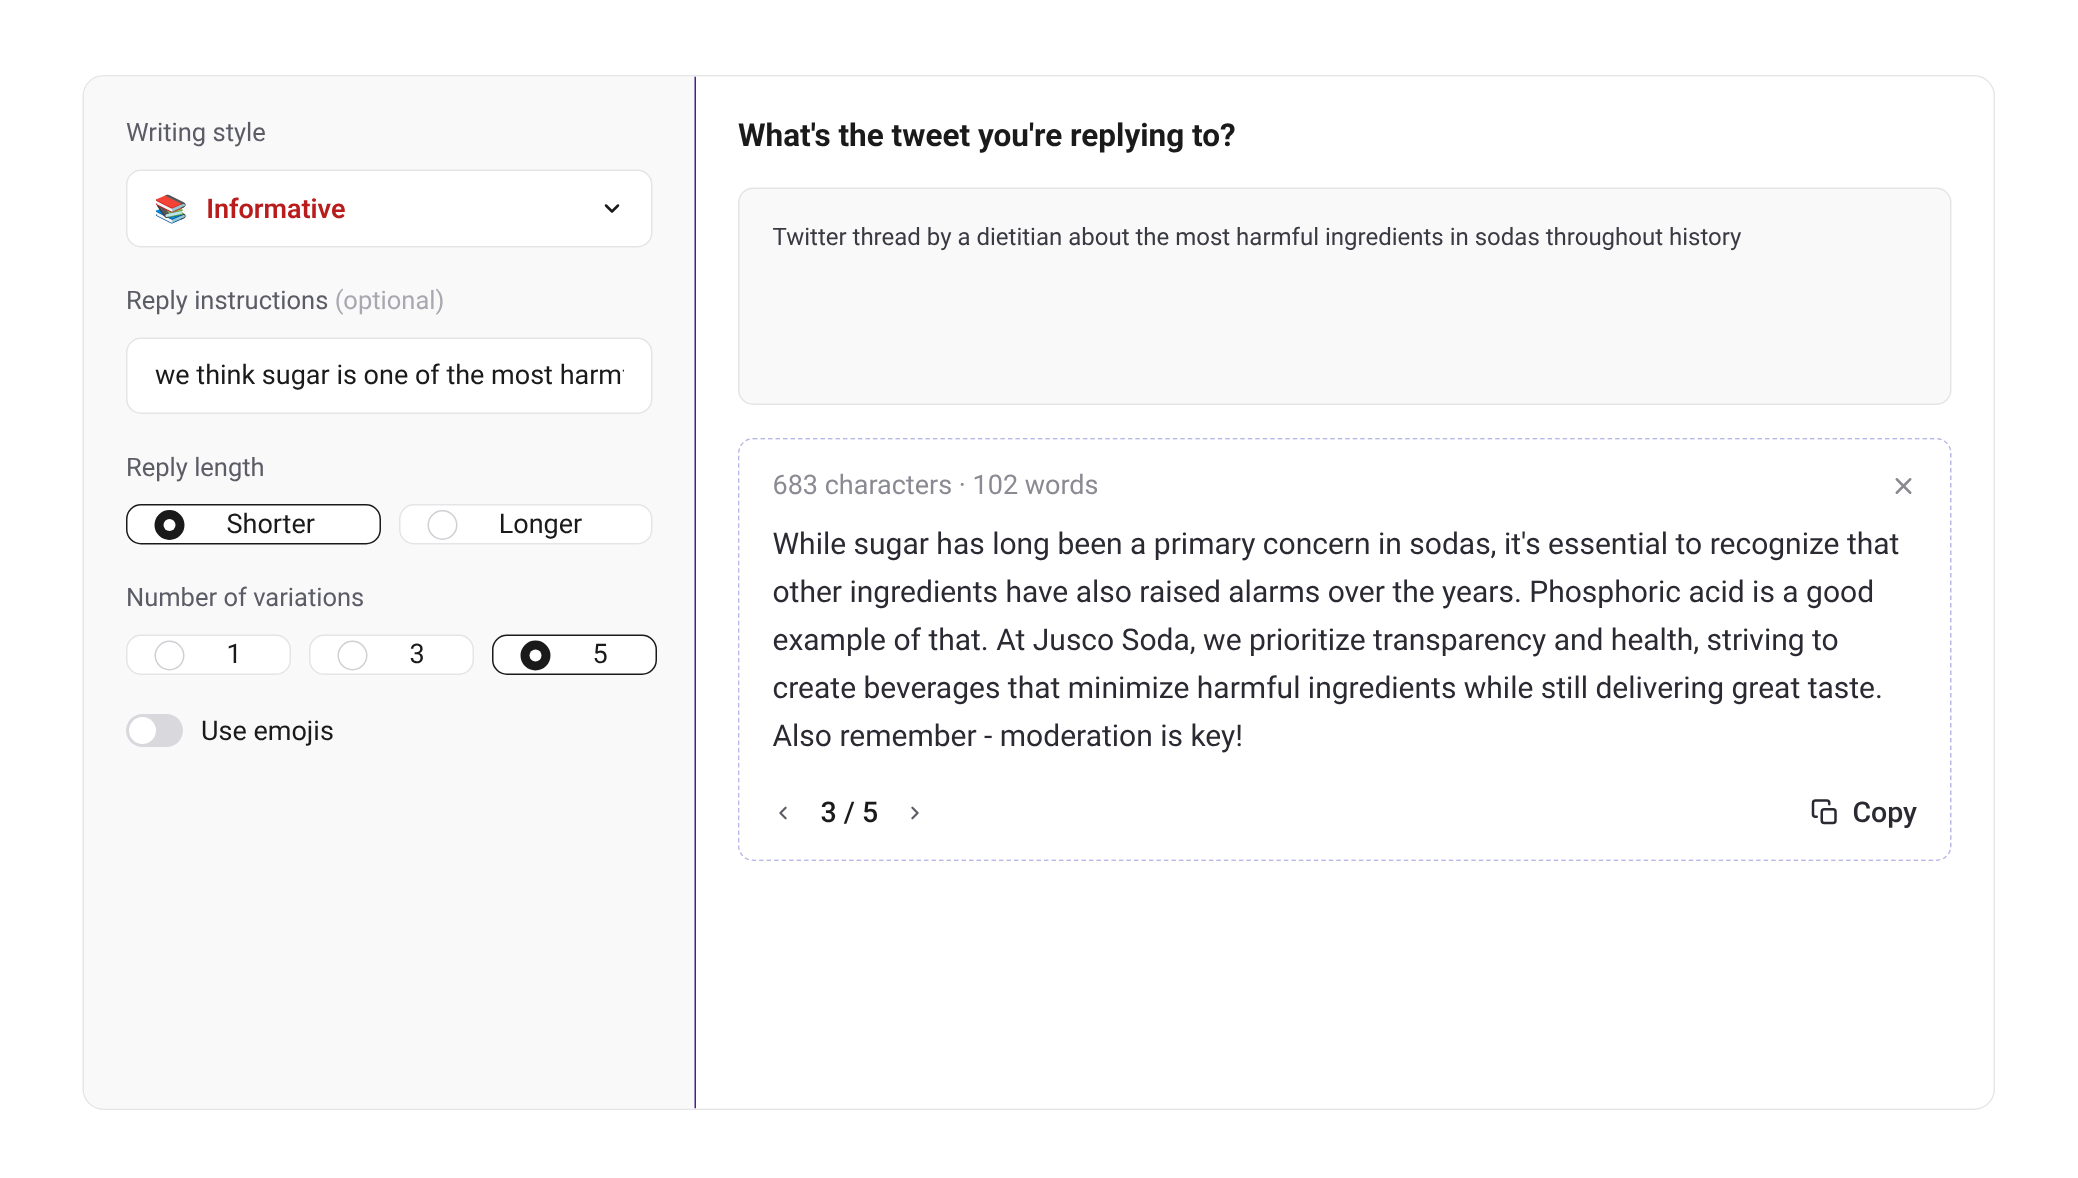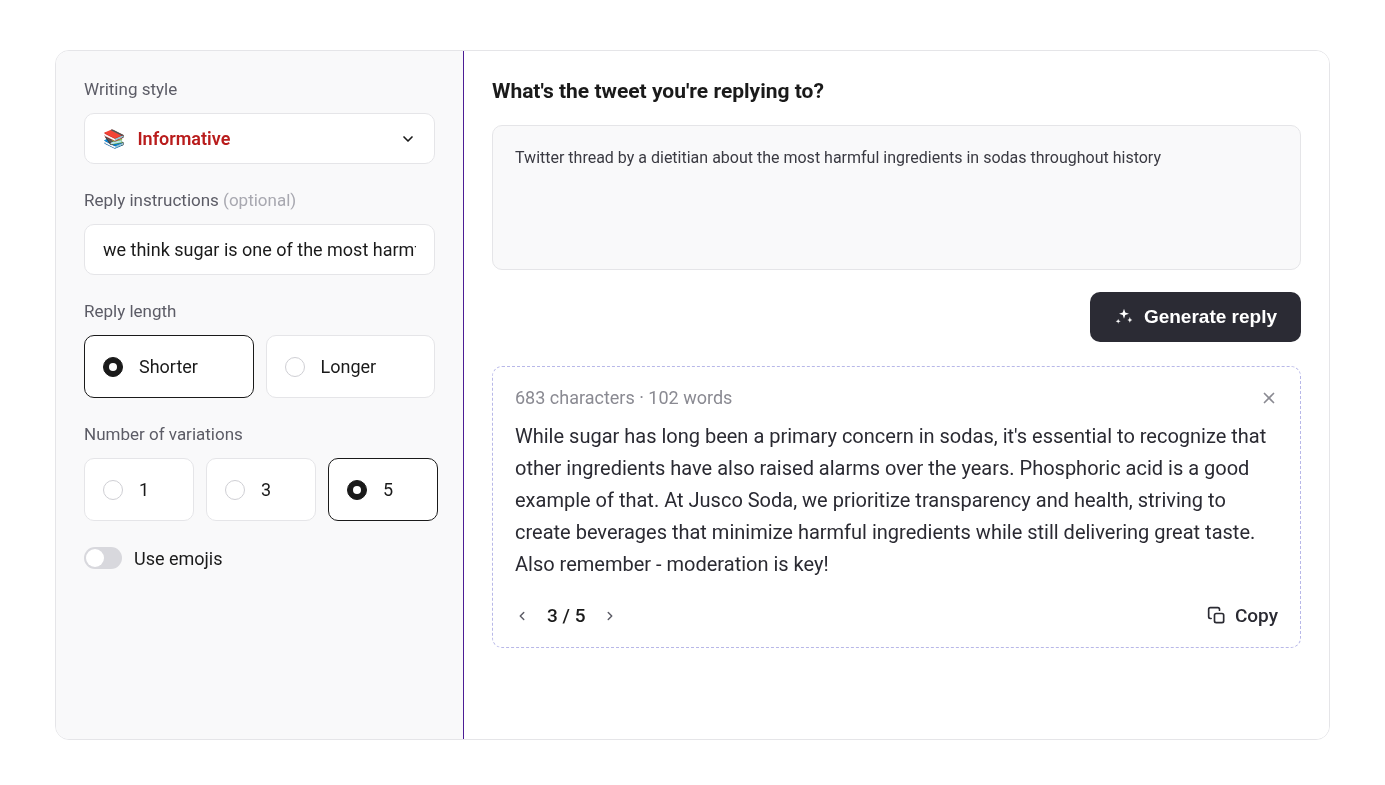--- a/index.html
+++ b/index.html
@@ -78,24 +78,24 @@
   .radio-group {
     display: flex;
     gap: 12px;
     margin-bottom: 26px;
   }
   .radio-option {
     flex: 1;
     background: #fff;
     border: 1px solid #e5e5e8;
     border-radius: 10px;
-    padding: 20px 18px;
-    display: flex;
-    align-items: center;
-    gap: 16px;
+    padding: 2px 18px;
+    display: flex;
+    align-items: center;
+    gap: 28px;
     cursor: pointer;
   }
   .radio-option.selected {
     border: 1.5px solid #1a1a1a;
   }
   .radio-circle {
     width: 20px;
     height: 20px;
     border-radius: 50%;
     border: 1.5px solid #cfcfd4;
@@ -302,30 +302,20 @@
     </div>
 
   </aside>
 
   <main class="main">
 
     <h2 class="main-heading">What's the tweet you're replying to?</h2>
 
     <div class="tweet-box">Twitter thread by a dietitian about the most harmful ingredients in sodas throughout history</div>
 
-    <div class="generate-row">
-      <button class="generate-btn">
-        <span>
-          <svg width="20" height="20" viewBox="0 0 24 24" fill="#fff">
-              <path d="M12 2l1.5 4.5L18 8l-4.5 1.5L12 14l-1.5-4.5L6 8l4.5-1.5L12 2zm7 10l.9 2.6L22 15.5l-2.1.9L19 19l-.9-2.6L16 15.5l2.1-.9L19 12zM5 14l.7 2.1L8 17l-2.3.9L5 20l-.7-2.1L2 17l2.3-.9L5 14z"></path>
-            </svg>
-        </span>
-        <span>Generate reply</span>
-      </button>
-    </div>
 
     <div class="result-card">
       <div class="result-meta-row">
         <div class="result-meta">683 characters · 102 words</div>
         <div class="close-x">
           <svg width="18" height="18" viewBox="0 0 24 24" fill="none" stroke="#8a8a92" stroke-width="2.2" stroke-linecap="round">
               <line x1="18" y1="6" x2="6" y2="18"></line>
               <line x1="6" y1="6" x2="18" y2="18"></line>
             </svg>
         </div>

